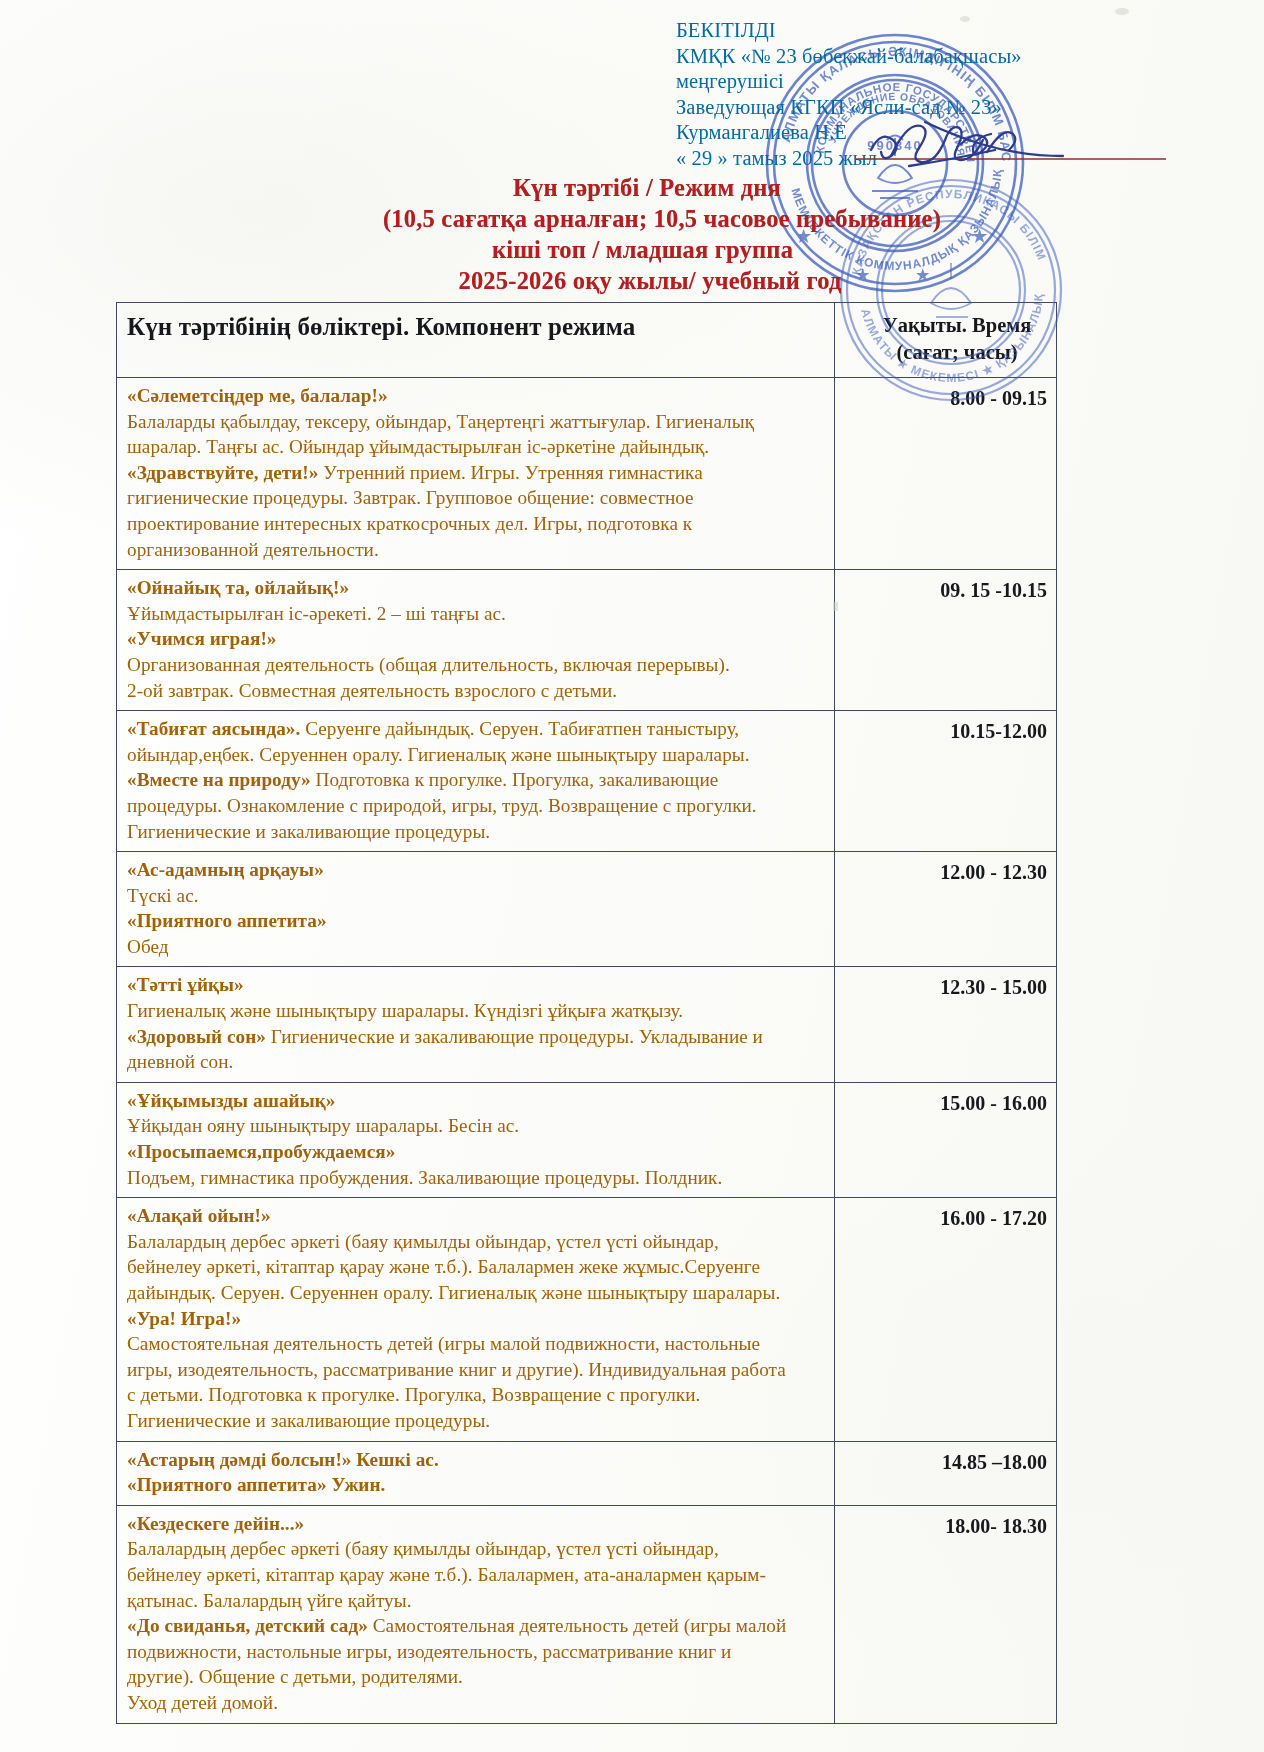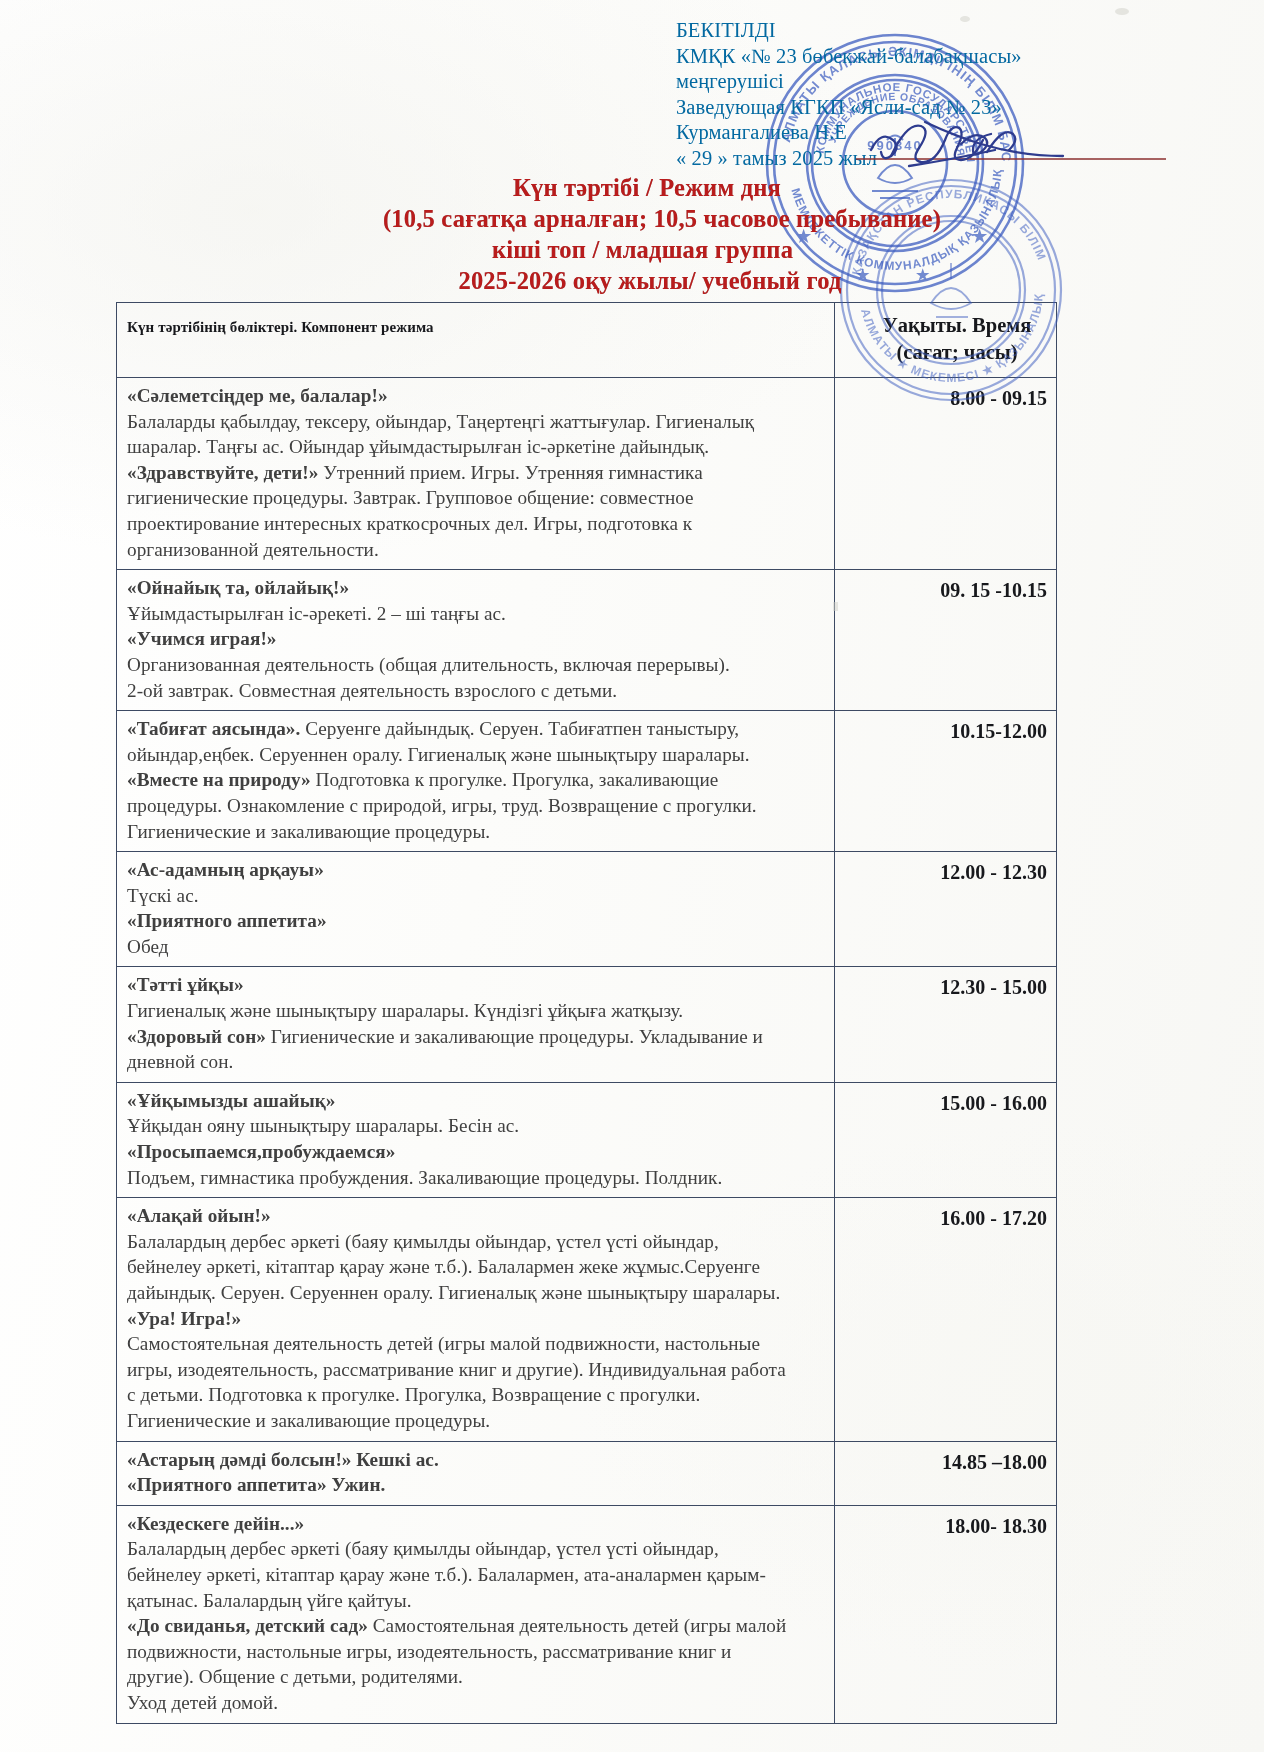--- a/index.html
+++ b/index.html
@@ -125,37 +125,37 @@
   }
   table.schedule tr.hdr td{
     padding-top:9px;
     padding-bottom:11px;
   }
   col.c1{width:718px;}
   col.c2{width:222px;}
 
   .hdr .h-left{
     font-weight:bold;
-    font-size:15px;
+    font-size:25px;
     line-height:30px;
     letter-spacing:.1px;
   }
   .hdr .h-right{
     font-weight:bold;
     font-size:20.5px;
     line-height:27px;
     text-align:center;
     padding-left:32px;
   }
 
   .cell-body{
     font-size:19.2px;
     line-height:25.6px;
     letter-spacing:.05px;
-    color:#404040;
+    color:#a16207;
   }
   .cell-body b{font-weight:bold;}
   .cell-body .ln{display:block;}
 
   .time{
     font-weight:bold;
     font-size:20px;
     line-height:26px;
     text-align:right;
     padding-top:2px;

